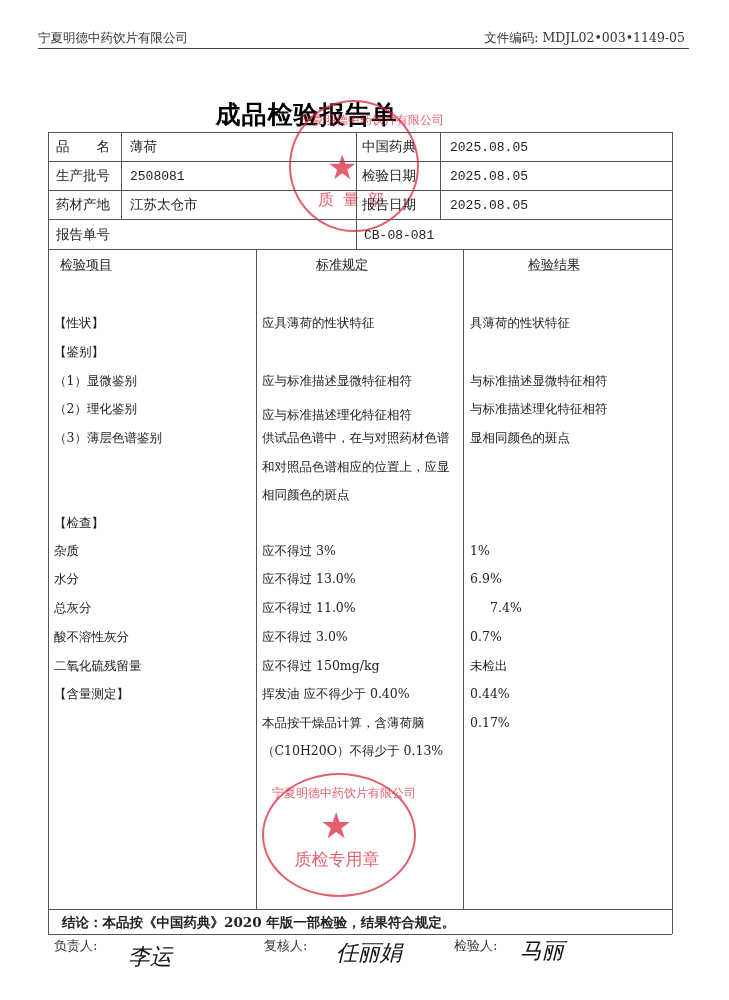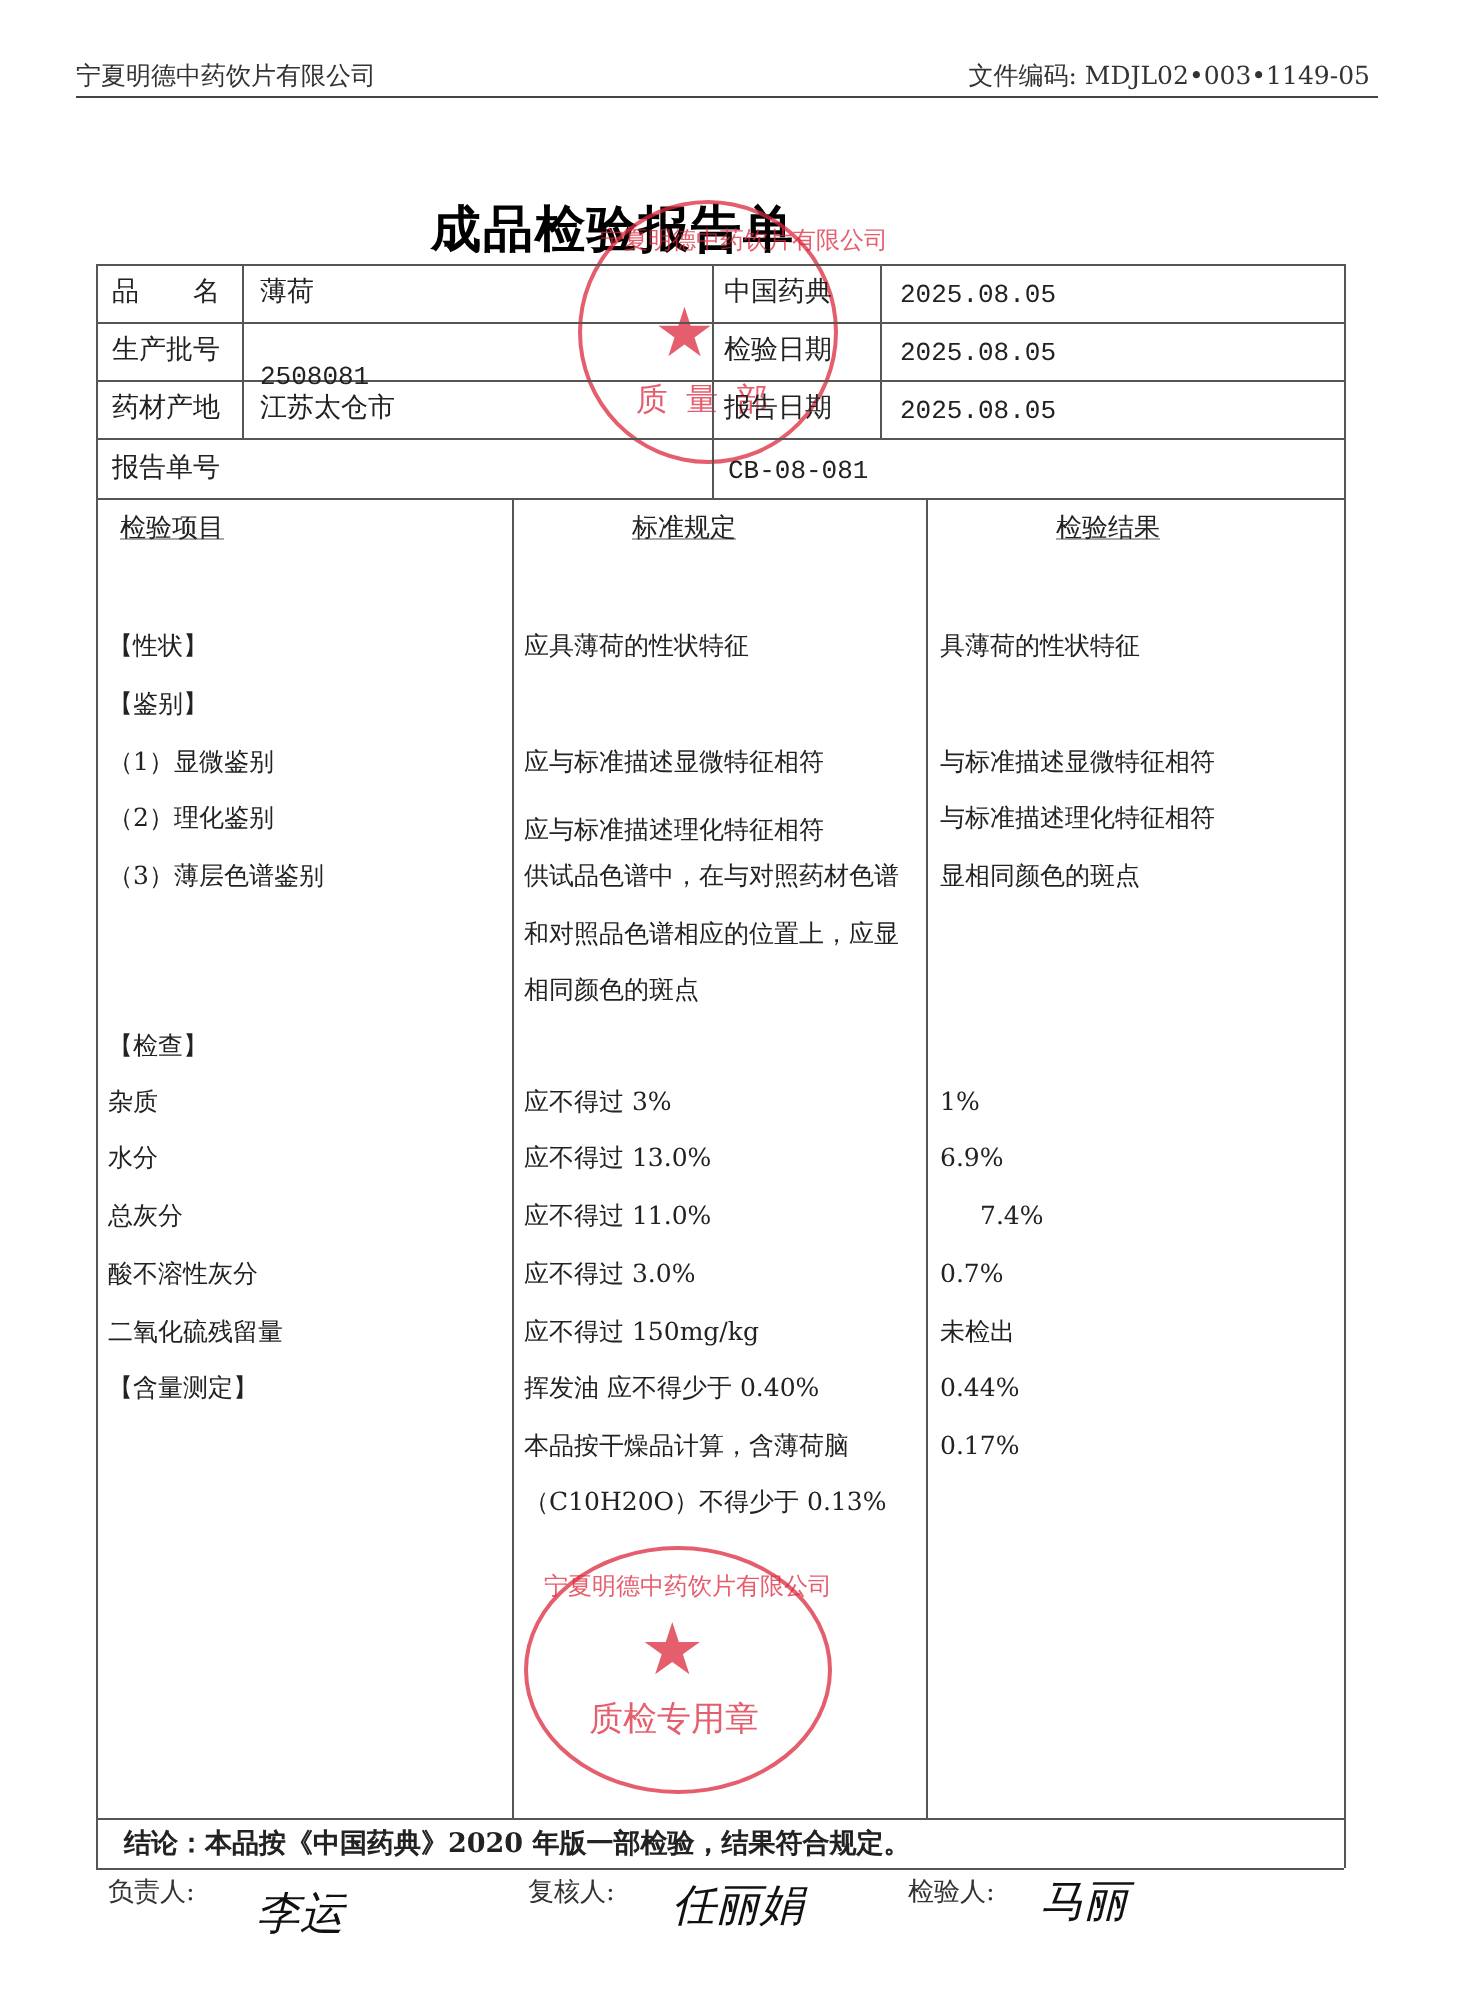--- a/index.html
+++ b/index.html
@@ -49,21 +49,21 @@
 <div class="line-v" style="left:672px; top:132px; height:802px;"></div>
 <div class="line-v" style="left:121px; top:132px; height:87px;"></div>
 <div class="line-v" style="left:356px; top:132px; height:117px;"></div>
 <div class="line-v" style="left:440px; top:132px; height:87px;"></div>
 <div class="line-v" style="left:256px; top:249px; height:660px;"></div>
 <div class="line-v" style="left:463px; top:249px; height:660px;"></div>
 
 <div class="cell" style="left:56px; top:138px; letter-spacing:0;">品　　名</div>
 <div class="cell" style="left:130px; top:138px;">薄荷</div>
 <div class="cell" style="left:56px; top:167px;">生产批号</div>
-<div class="cell num" style="left:130px; top:168px;margin-top:12px;">2508081</div>
+<div class="cell num" style="left:130px; top:168px;">2508081</div>
 <div class="cell" style="left:56px; top:196px;">药材产地</div>
 <div class="cell" style="left:130px; top:196px;">江苏太仓市</div>
 <div class="cell" style="left:56px; top:226px;">报告单号</div>
 <div class="cell num" style="left:364px; top:227px;">CB-08-081</div>
 
 <div class="cell" style="left:362px; top:138px;">中国药典</div>
 <div class="cell num" style="left:450px; top:139px;">2025.08.05</div>
 <div class="cell" style="left:362px; top:167px;">检验日期</div>
 <div class="cell num" style="left:450px; top:168px;">2025.08.05</div>
 <div class="cell" style="left:362px; top:196px;">报告日期</div>

